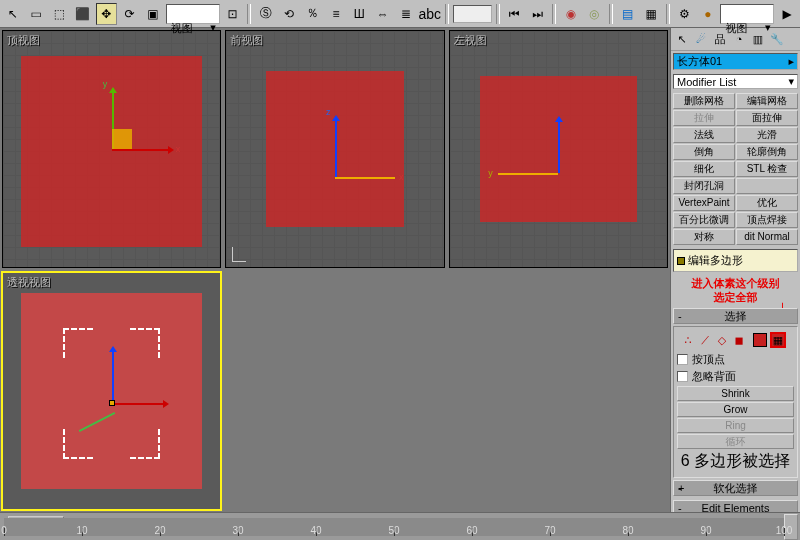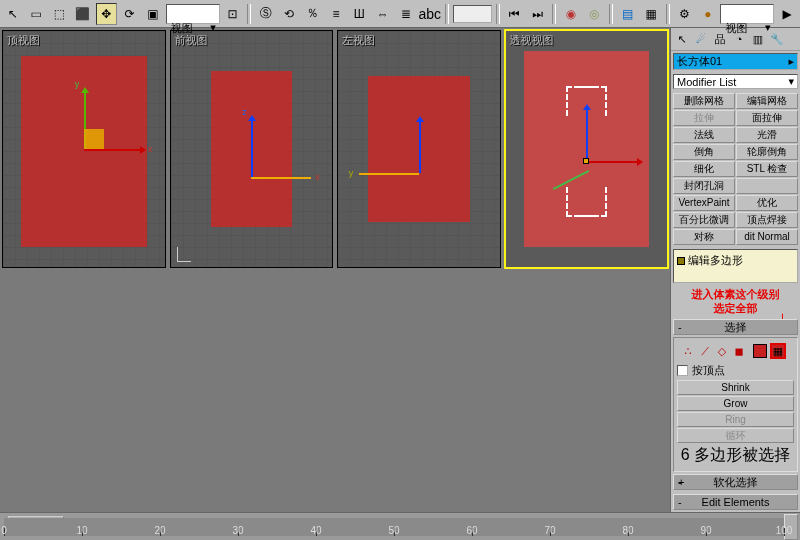--- a/index.html
+++ b/index.html
@@ -8,21 +8,21 @@
   .toolbar{height:28px;background:#c0c0c0;border-bottom:1px solid #666;display:flex;align-items:center;padding:0 2px;gap:2px;position:relative;z-index:5}
   .tbtn{width:22px;height:22px;background:#c0c0c0;border:1px solid #c0c0c0;display:flex;align-items:center;justify-content:center;cursor:pointer;font-size:12px}
   .tbtn.active{border:1px inset #888;background:#e6e09a}
   .sep{width:4px;height:20px;border-left:1px solid #888;border-right:1px solid #fff;margin:0 2px}
   .tdrop{height:20px;background:#fff;border:1px inset #aaa;padding:16px 18px 0 4px;display:flex;align-items:flex-start;min-width:54px;position:relative}
   .tdrop::after{content:"▾";position:absolute;right:3px;color:#000}
   .tspin{width:40px;height:18px;background:#eee;border:1px inset #aaa}
   
   .main{display:flex;height:484px}
   .views{flex:1;position:relative;background:#7a7a7a}
-  .quad{display:grid;grid-template-columns:1fr 1fr 1fr 1fr;grid-template-rows:1fr 1fr;gap:4px;padding:2px;height:100%}
+  .quad{display:grid;grid-template-columns:1fr 1fr 1fr;grid-template-rows:1fr 1fr;gap:4px;padding:2px;height:100%}
   .vp{background:#5a5a5a;position:relative;border:1px solid #000;overflow:hidden}
   .vp.active{outline:2px solid #fff41a;outline-offset:-1px}
   .vp .lbl{position:absolute;top:2px;left:4px;color:#bbb;font-size:11px;text-shadow:1px 1px #000;z-index:3}
   .grid{position:absolute;inset:0;background-image:linear-gradient(#555 1px,transparent 1px),linear-gradient(90deg,#555 1px,transparent 1px);background-size:12px 12px}
   .mesh{position:absolute;background:#be2d2d;opacity:.92}
   .meshp{position:absolute;background:#c34848}
   .axis{position:absolute}
   .ax-x{height:2px;background:#cc0000}
   .ax-y{width:2px;background:#55b800}
   .ax-z{width:2px;background:#1040ff}
@@ -231,20 +231,24 @@
         <div class="s">⟋</div>
         <div class="s">◇</div>
         <div class="s">◼</div>
         <div class="elbox"></div>
         <div class="elic">▦</div>
       </div>
       <div class="chk">
         <div class="box"></div>
         <span>按顶点</span>
       </div>
+      <div class="chk">
+        <div class="box"></div>
+        <span>忽略背面</span>
+      </div>
       <div class="minigrid">
         <div class="b">Shrink</div>
         <div class="b">Grow</div>
         <div class="b dis">Ring</div>
         <div class="b dis">循环</div>
       </div>
       <div class="status">6 多边形被选择</div>
     </div>
     <div class="rollhead" style="text-align:center">
       <span style="position:absolute;left:4px">+</span>

